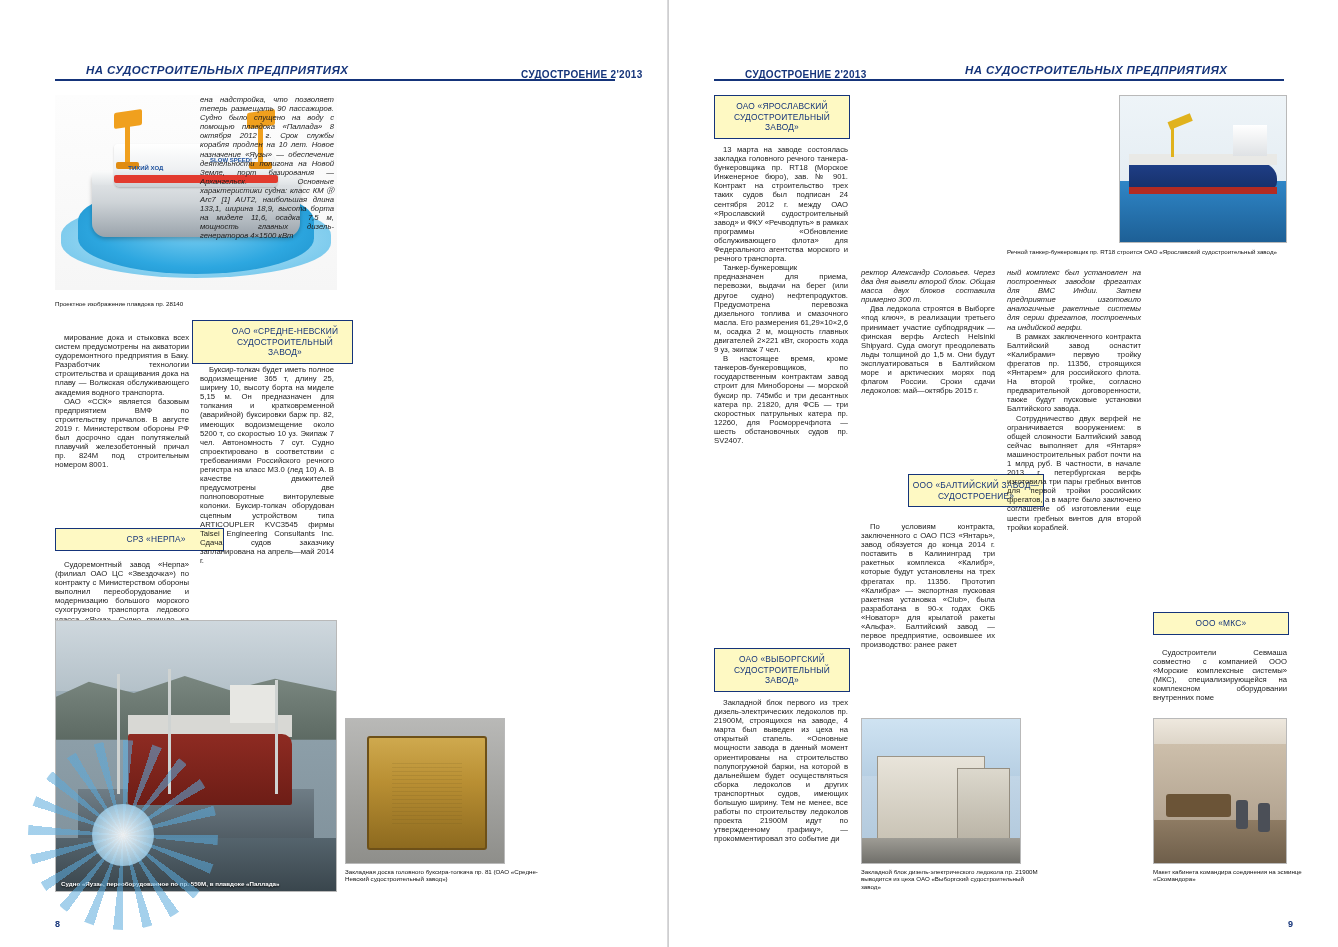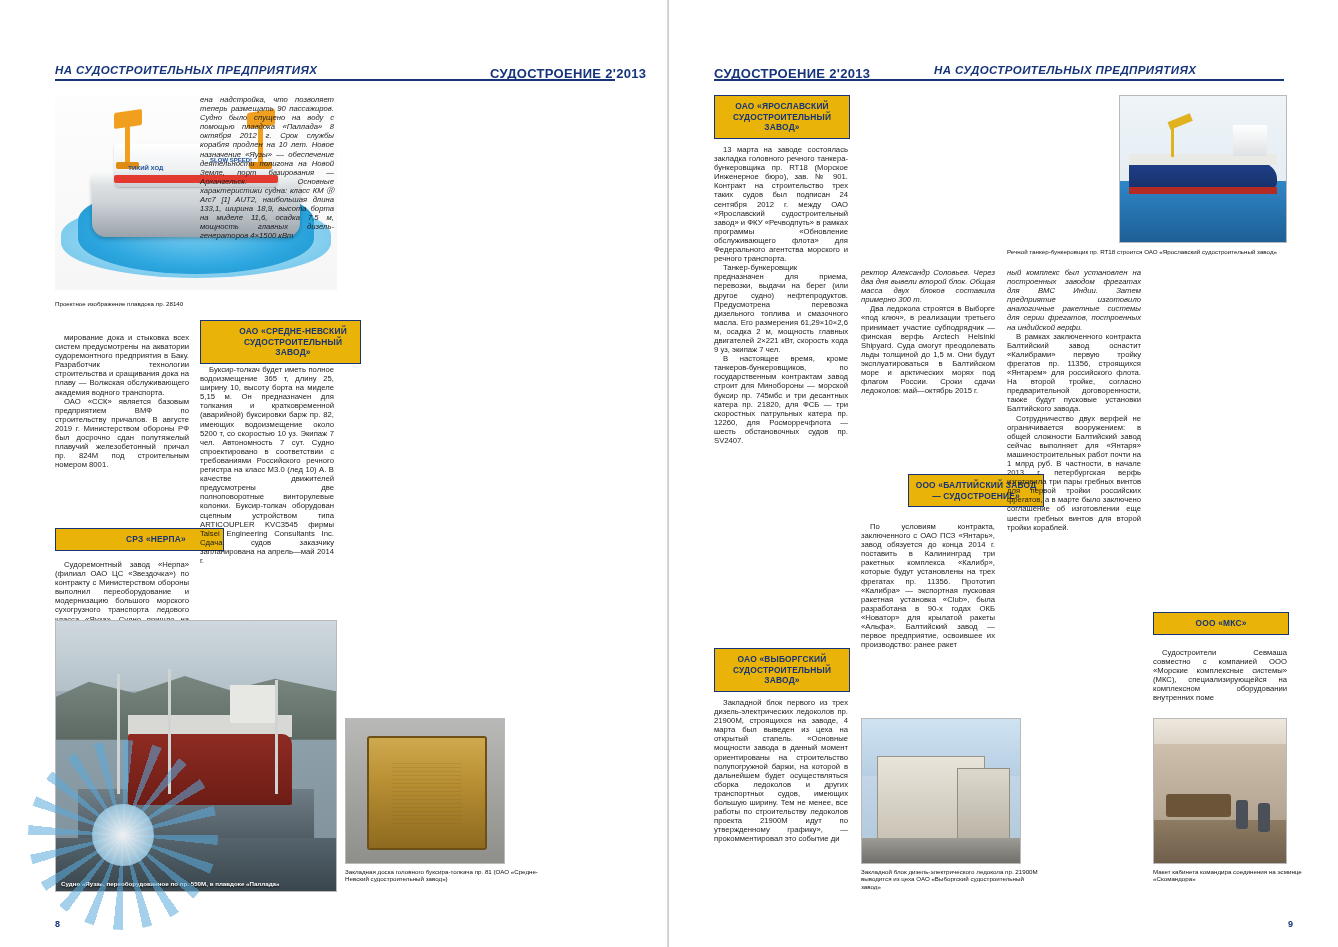--- a/index.html
+++ b/index.html
@@ -10,41 +10,41 @@
     overflow:hidden;
   }
   .spread{position:relative;width:1338px;height:947px;}
   .page{position:absolute;top:0;height:947px;width:669px;background:#ffffff;overflow:hidden;}
   .page-left{left:0;}
   .page-right{left:669px;}
   .gutter{position:absolute;left:667px;top:0;width:4px;height:947px;
      background:linear-gradient(to right,#d6d6d8,#bcbcbe,#ffffff);opacity:.8;}
 
   
-  .runhead{position:absolute;top:62px;height:18px;}
+  .runhead{position:absolute;top:62px;height:18px;margin-left:31px;}
   .runhead .rh-title{
     font-size:11.5px;font-weight:bold;font-style:italic;color:#15347a;
     letter-spacing:.4px;text-transform:uppercase;
   }
   .runhead .rh-issue{
-    font-size:13px;font-weight:bold;color:#15347a;letter-spacing:.3px;
+    font-size:10px;font-weight:bold;color:#15347a;letter-spacing:.3px;
     text-transform:uppercase;
   }
   .rule{position:absolute;height:2px;background:#15347a;}
 
   
   .col{position:absolute;font-size:7.7px;line-height:9.1px;color:#1b1b1b;text-align:justify;}
   .col p{margin:0 0 0 0;text-indent:9px;}
   .col p.noind{text-indent:0;font-style:italic;}
 
   
   .boxhead{
-    border:1.1px solid #15347a;color:#15347a;font-weight:bold;
+    border:1.1px solid #15347a;color:#15347a;font-weight:normal;
     font-size:8.4px;line-height:10.5px;text-align:center;letter-spacing:.2px;
-    padding:5px 3px 5px;text-transform:uppercase;background:#eab308;
+    padding:5px 3px 5px;text-transform:uppercase;background:#fef9c3;
   }
 
   
   .cap{font-size:6.2px;line-height:7.4px;color:#111;}
   .cap.white{color:#fff;font-weight:bold;}
 
   
   .fig{position:absolute;overflow:hidden;}
   .fig .frame{position:absolute;inset:0;border:1px solid #b9b9b9;box-sizing:border-box;pointer-events:none;}
 
@@ -206,21 +206,21 @@
     <div class="boxhead" style="position:absolute;left:55px;top:528px;width:128px;padding-left:36px;">СРЗ «НЕРПА»</div>
 
     <div class="col" style="left:55px;top:560px;width:134px;">
       <p>Судоремонтный завод «Нерпа» (филиал ОАО ЦС «Звездочка») по контракту с Министерством обороны выполнил переоборудование и модернизацию большого морского сухогрузного транспорта ледового класса «Яуза». Судно пришло на завод в 2008 г. До этого оно эксплуатировалось более 30 лет — «Яуза» была спущена на воду со стапеля Херсонского судостроительного завода в 1974 г., а спустя год на корабле был поднят флаг ВМФ. В ходе переоборудования обновлены системы навигации и связи, смонтирован новый комплекс управления. В ходе глубокой модернизации перестро</p>
     </div>
 
     <div class="col" style="left:200px;top:95px;width:134px;">
       <p class="noind">ена надстройка, что позволяет теперь размещать 90 пассажиров. Судно было спущено на воду с помощью плавдока «Паллада» 8 октября 2012 г. Срок службы корабля продлен на 10 лет. Новое назначение «Яузы» — обеспечение деятельности полигона на Новой Земле, порт базирования — Архангельск. Основные характеристики судна: класс КМ Ⓡ Arc7 [1] AUT2, наибольшая длина 133,1, ширина 18,9, высота борта на миделе 11,6, осадка 7,5 м, мощность главных дизель-генераторов 4×1500 кВт</p>
     </div>
 
-    <div class="boxhead" style="position:absolute;left:200px;top:320px;width:128px;padding-left:28px;">ОАО «СРЕДНЕ-НЕВСКИЙ СУДОСТРОИТЕЛЬНЫЙ ЗАВОД»</div>
+    <div class="boxhead" style="position:absolute;left:192px;top:320px;width:128px;padding-left:28px;">ОАО «СРЕДНЕ-НЕВСКИЙ СУДОСТРОИТЕЛЬНЫЙ ЗАВОД»</div>
 
     <div class="col" style="left:200px;top:365px;width:134px;">
       <p>Буксир-толкач будет иметь полное водоизмещение 365 т, длину 25, ширину 10, высоту борта на миделе 5,15 м. Он предназначен для толкания и кратковременной (аварийной) буксировки барж пр. 82, имеющих водоизмещение около 5200 т, со скоростью 10 уз. Экипаж 7 чел. Автономность 7 сут. Судно спроектировано в соответствии с требованиями Российского речного регистра на класс М3.0 (лед 10) А. В качестве движителей предусмотрены две полноповоротные винторулевые колонки. Буксир-толкач оборудован сцепным устройством типа ARTICOUPLER KVC3545 фирмы Taisei Engineering Consultants Inc. Сдача судов заказчику запланирована на апрель—май 2014 г.</p>
     </div>
 
     <div class="fig" style="left:55px;top:620px;width:282px;height:272px;">
       <div class="photo ph-nerpa">
         <div class="sky"></div>
         <div class="hill"></div>
         <div class="dockwall"></div>

